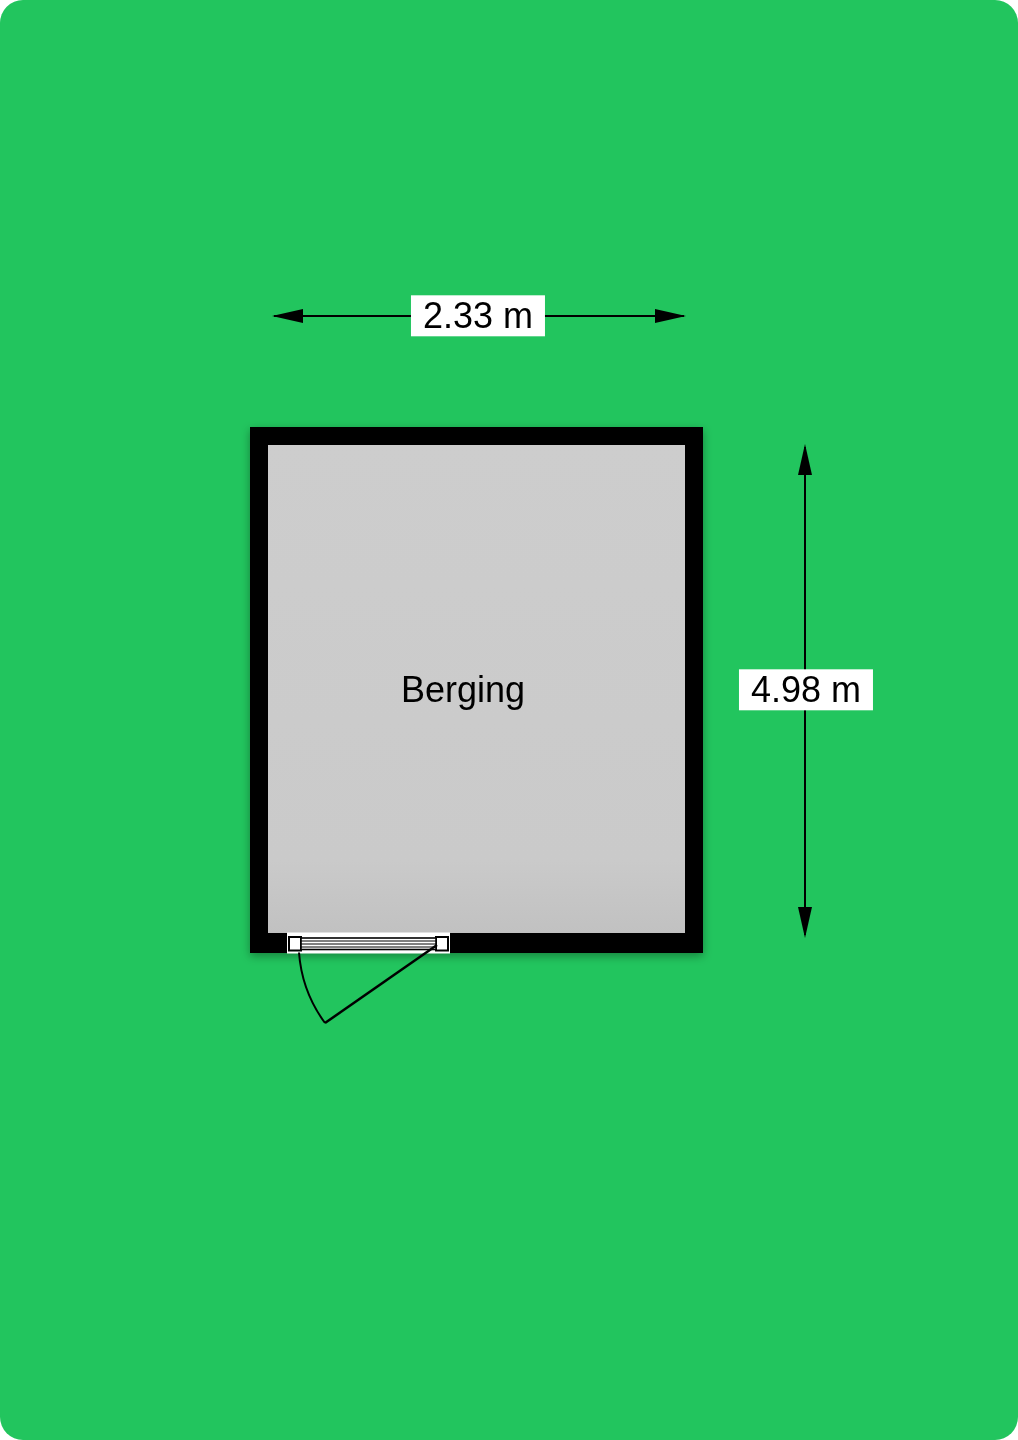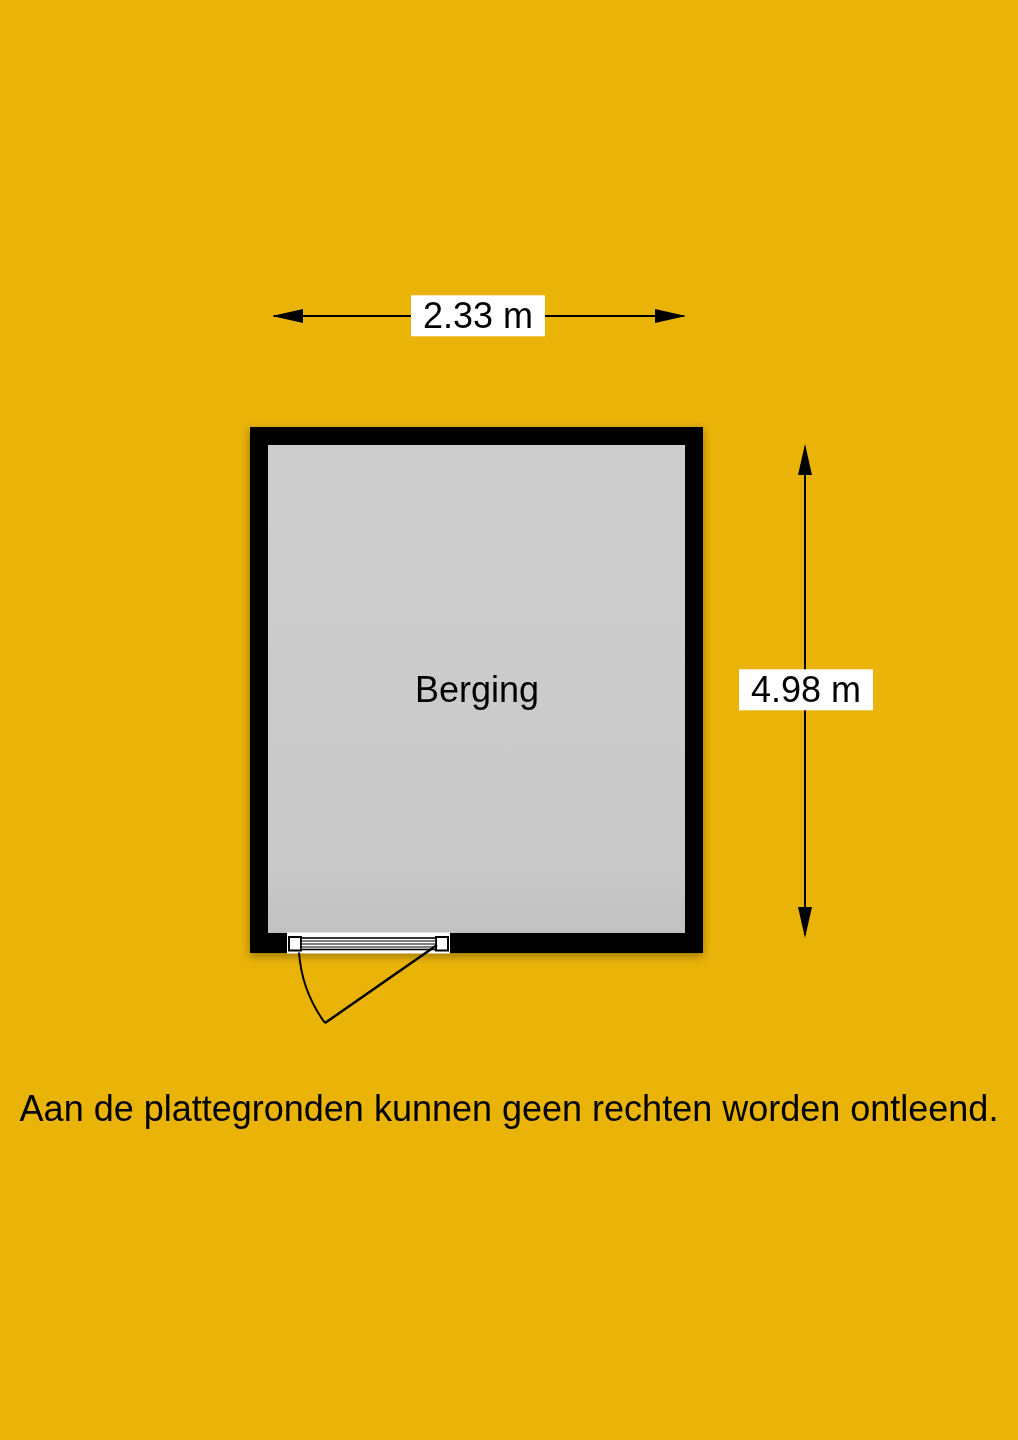--- a/index.html
+++ b/index.html
@@ -1,22 +1,23 @@
 <!DOCTYPE html>
 <html><head>
 <meta charset="utf-8">
 <style>
   html, body { margin: 0; padding: 0; background: #ffffff; }
   .canvas {
     position: relative;
     width: 1018px;
     height: 1440px;
-    background: #eab308;
+    background: #22c55e;
     overflow: hidden;
     font-family: "Liberation Sans", sans-serif;
+    border-radius: 23px;
   }
   .drawing {
     position: absolute;
     left: 0; top: 0;
     width: 1018px; height: 1440px;
   }
   .label {
     position: absolute;
     transform: translate(-50%, -50%);
     color: #000000;
@@ -85,17 +86,16 @@
       <line x1="301" y1="947" x2="436" y2="947" stroke="#000000" stroke-width="1"></line>
       <path d="M 299 952.5 A 136 136 0 0 0 325 1023" fill="none" stroke="#000000" stroke-width="2"></path>
       <line x1="437" y1="945" x2="325" y2="1023" stroke="#000000" stroke-width="2.5"></line>
     </g>
   </svg>
 
   <div class="label dim-label" style="left:478px; top:316px;">2.33 m</div>
 
   <div class="label dim-label" style="left:806px; top:690px;">4.98 m</div>
 
-  <div class="label room-label" style="left:477px; top:690px;">Berging</div>
+  <div class="label room-label" style="left:463px; top:690px;">Berging</div>
 
-  <div class="disclaimer">Aan de plattegronden kunnen geen rechten worden ontleend.</div>
 
 </div>
 
 </body></html>

